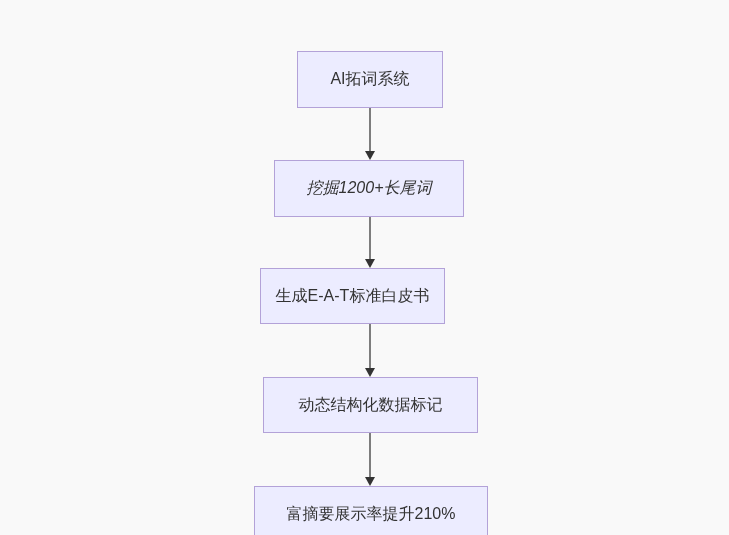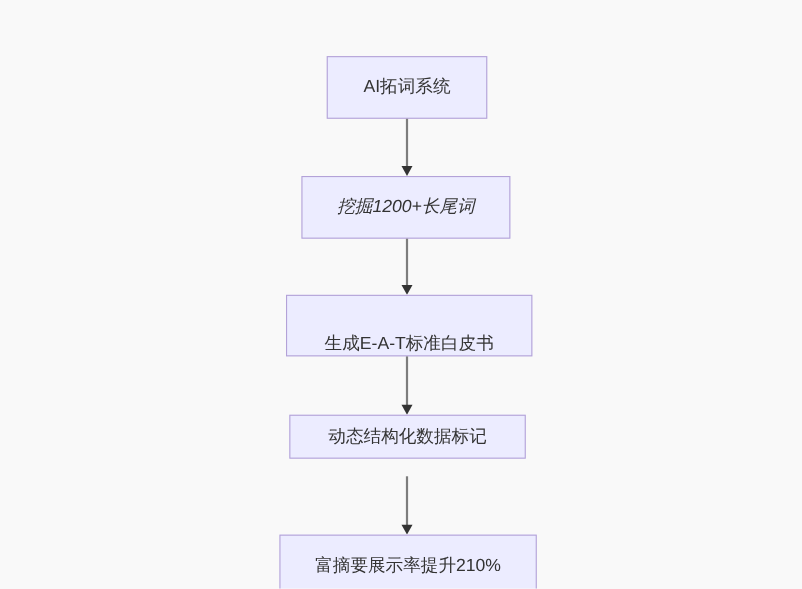--- a/index.html
+++ b/index.html
@@ -30,22 +30,22 @@
     color: var(--node-text);
     font-size: 16px;
     display: flex;
     align-items: center;
     justify-content: center;
     text-align: center;
     white-space: nowrap;
   }
   .n0 { left: 297px; top: 15px;  width: 146px; height: 57px; }
   .n1 { left: 274px; top: 124px; width: 190px; height: 57px; font-style: italic; }
-  .n2 { left: 260px; top: 232px; width: 224px; height: 56px; align-items: flex-end; }
-  .n3 { left: 263px; top: 341px; width: 215px; height: 40px; }
+  .n2 { left: 260px; top: 232px; width: 185px; height: 56px; }
+  .n3 { left: 263px; top: 341px; width: 215px; height: 56px; }
   .n4 { left: 254px; top: 450px; width: 234px; height: 56px; }
 
   .edge {
     position: absolute;
     left: 365px;
     width: 10px;
   }
   .edge .line {
     position: absolute;
     left: 4px;

